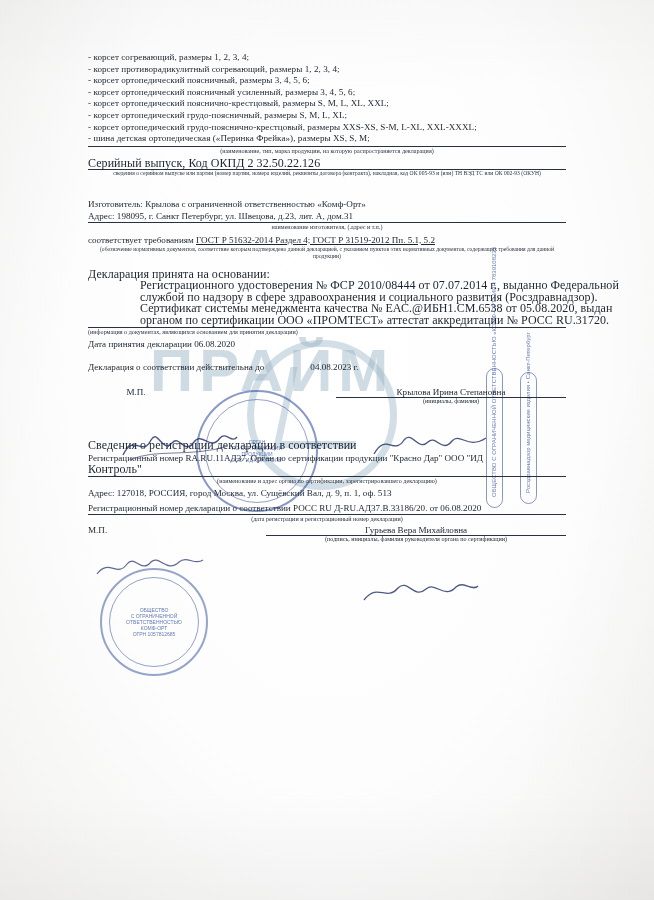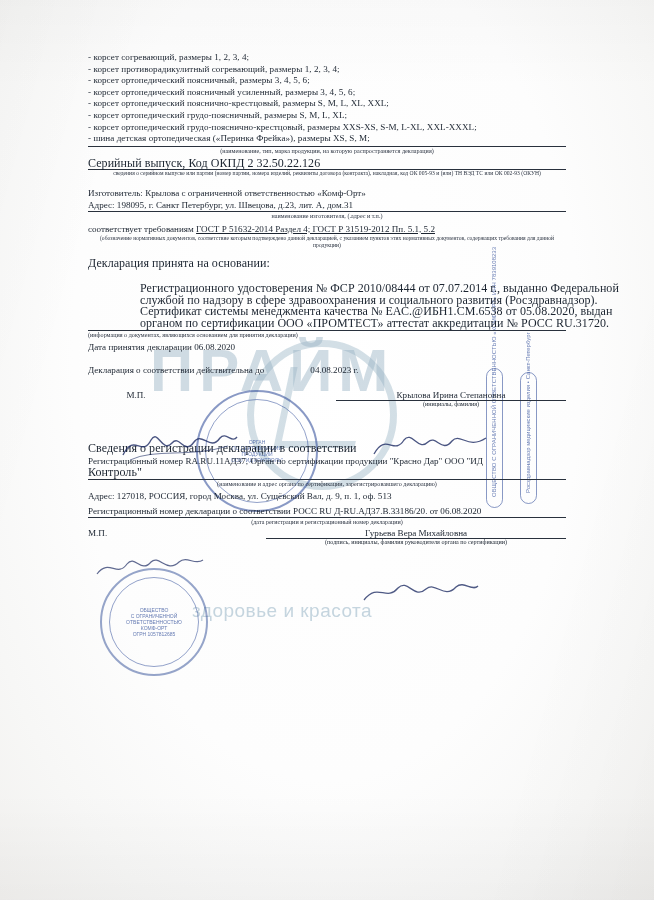--- a/index.html
+++ b/index.html
@@ -201,21 +201,20 @@
   #sig3 { left: 95px; top: 552px; }
   #sig4 { left: 360px; top: 578px; }
 </style>
 </head>
 <body>
 
 <div id="page">
 
   <div class="wm" id="wm-ring"></div>
   <div class="wm" id="wm-prime">ПРАЙМ</div>
-  <div class="wm" id="wm-sub">здоровье и красота</div>
 
   <div class="stamp-round" id="stamp-center">
     <div class="inner"></div>
     <div class="core">
       <div>ОРГАН</div>
       <div>ПО СЕРТИФИКАЦИИ</div>
       <div>ПРОДУКЦИИ</div>
       <div>ООО "ИД КОНТРОЛЬ"</div>
     </div>
   </div>
@@ -266,21 +265,21 @@
 
     <div class="hr-thin" style="margin-top:1px"></div>
     <div class="caption">(наименование, тип, марка продукции, на которую распространяется декларация)</div>
 
     <div class="block" style="margin-top:3px">
       <div class="line">Серийный выпуск, Код ОКПД 2 32.50.22.126</div>
       <div class="hr-thin"></div>
       <div class="caption" style="font-size:5.6px;line-height:7.4px">сведения о серийном выпуске или партии (номер партии, номера изделий, реквизиты договора (контракта), накладная, код ОК 005-93 и (или) ТН ВЭД ТС или ОК 002-93 (ОКУН)</div>
     </div>
 
-    <div class="block" style="margin-top:9px">
+    <div class="block" style="margin-top:20px">
       <div class="row">
         <span class="lbl">Изготовитель:</span>&nbsp;
         <span class="val">Крылова с ограниченной ответственностью «Комф-Орт»</span>
       </div>
       <div class="row">
         <span class="lbl">Адрес:</span>&nbsp;
         <span class="val">198095,  г. Санкт Петербург, ул. Швецова, д.23, лит. А,  дом.31</span>
       </div>
       <div class="hr-thin"></div>
       <div class="caption">наименование изготовителя, (.адрес и т.п.)</div>
@@ -289,21 +288,21 @@
     <div class="block" style="margin-top:3px">
       <div class="row">
         <span class="lbl">соответствует требованиям</span>&nbsp;
         <span class="val u">ГОСТ Р 51632-2014 Раздел 4; ГОСТ Р 31519-2012 Пп. 5.1, 5.2</span>
       </div>
       <div class="caption" style="font-size:5.6px;line-height:7.4px">(обозначение нормативных документов, соответствие которым подтверждено данной декларацией, с указанием пунктов этих нормативных документов, содержащих требования для данной продукции)</div>
     </div>
 
     <div class="block" style="margin-top:8px">
       <div class="line">Декларация принята на основании:</div>
-      <div class="indent" style="margin-top:14px">
+      <div class="indent" style="margin-top:0">
         <div class="line">Регистрационного удостоверения № ФСР 2010/08444 от 07.07.2014 г., выданно Федеральной</div>
         <div class="line">службой по надзору в сфере здравоохранения и социального развития (Росздравнадзор).</div>
         <div class="line">Сертификат системы менеджмента качества № ЕАС.@ИБН1.СМ.6538 от 05.08.2020, выдан</div>
         <div class="line">органом по сертификации ООО «ПРОМТЕСТ» аттестат аккредитации № РОСС RU.31720.</div>
       </div>
       <div class="hr-thin"></div>
       <div class="caption left">(информация о документах, являющихся основанием для принятия декларации)</div>
     </div>
 
     <div class="block" style="">

